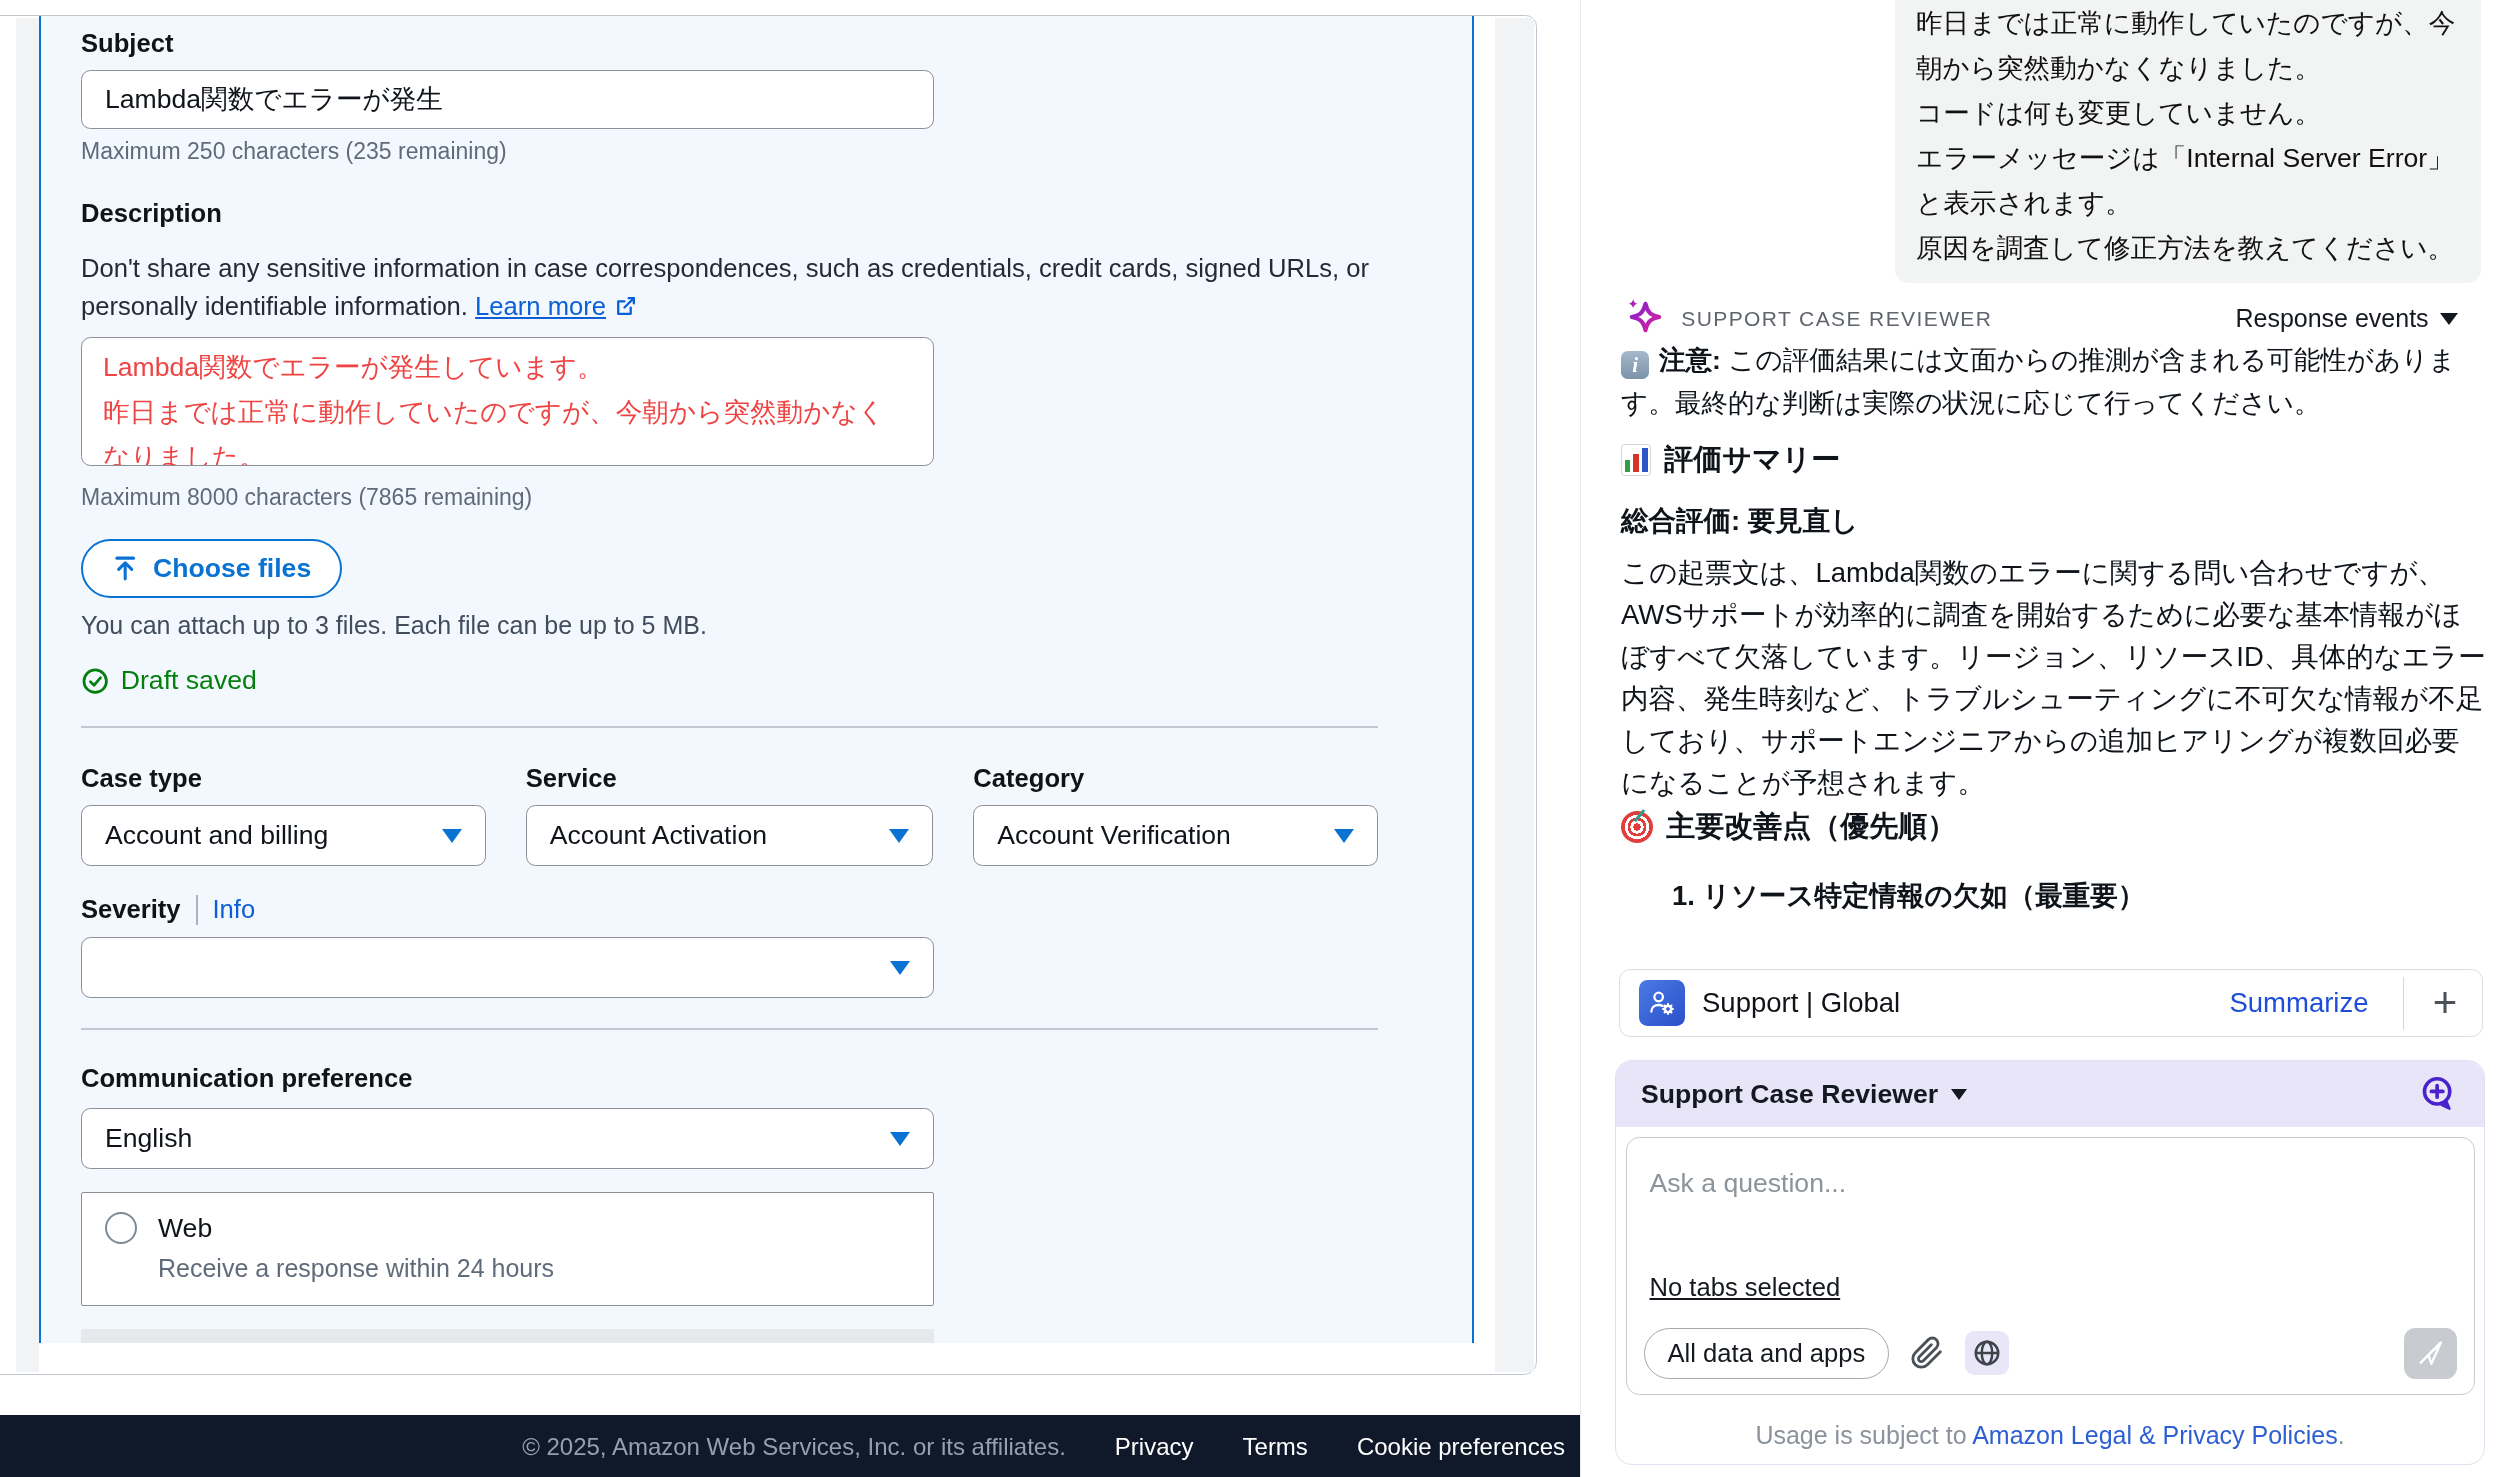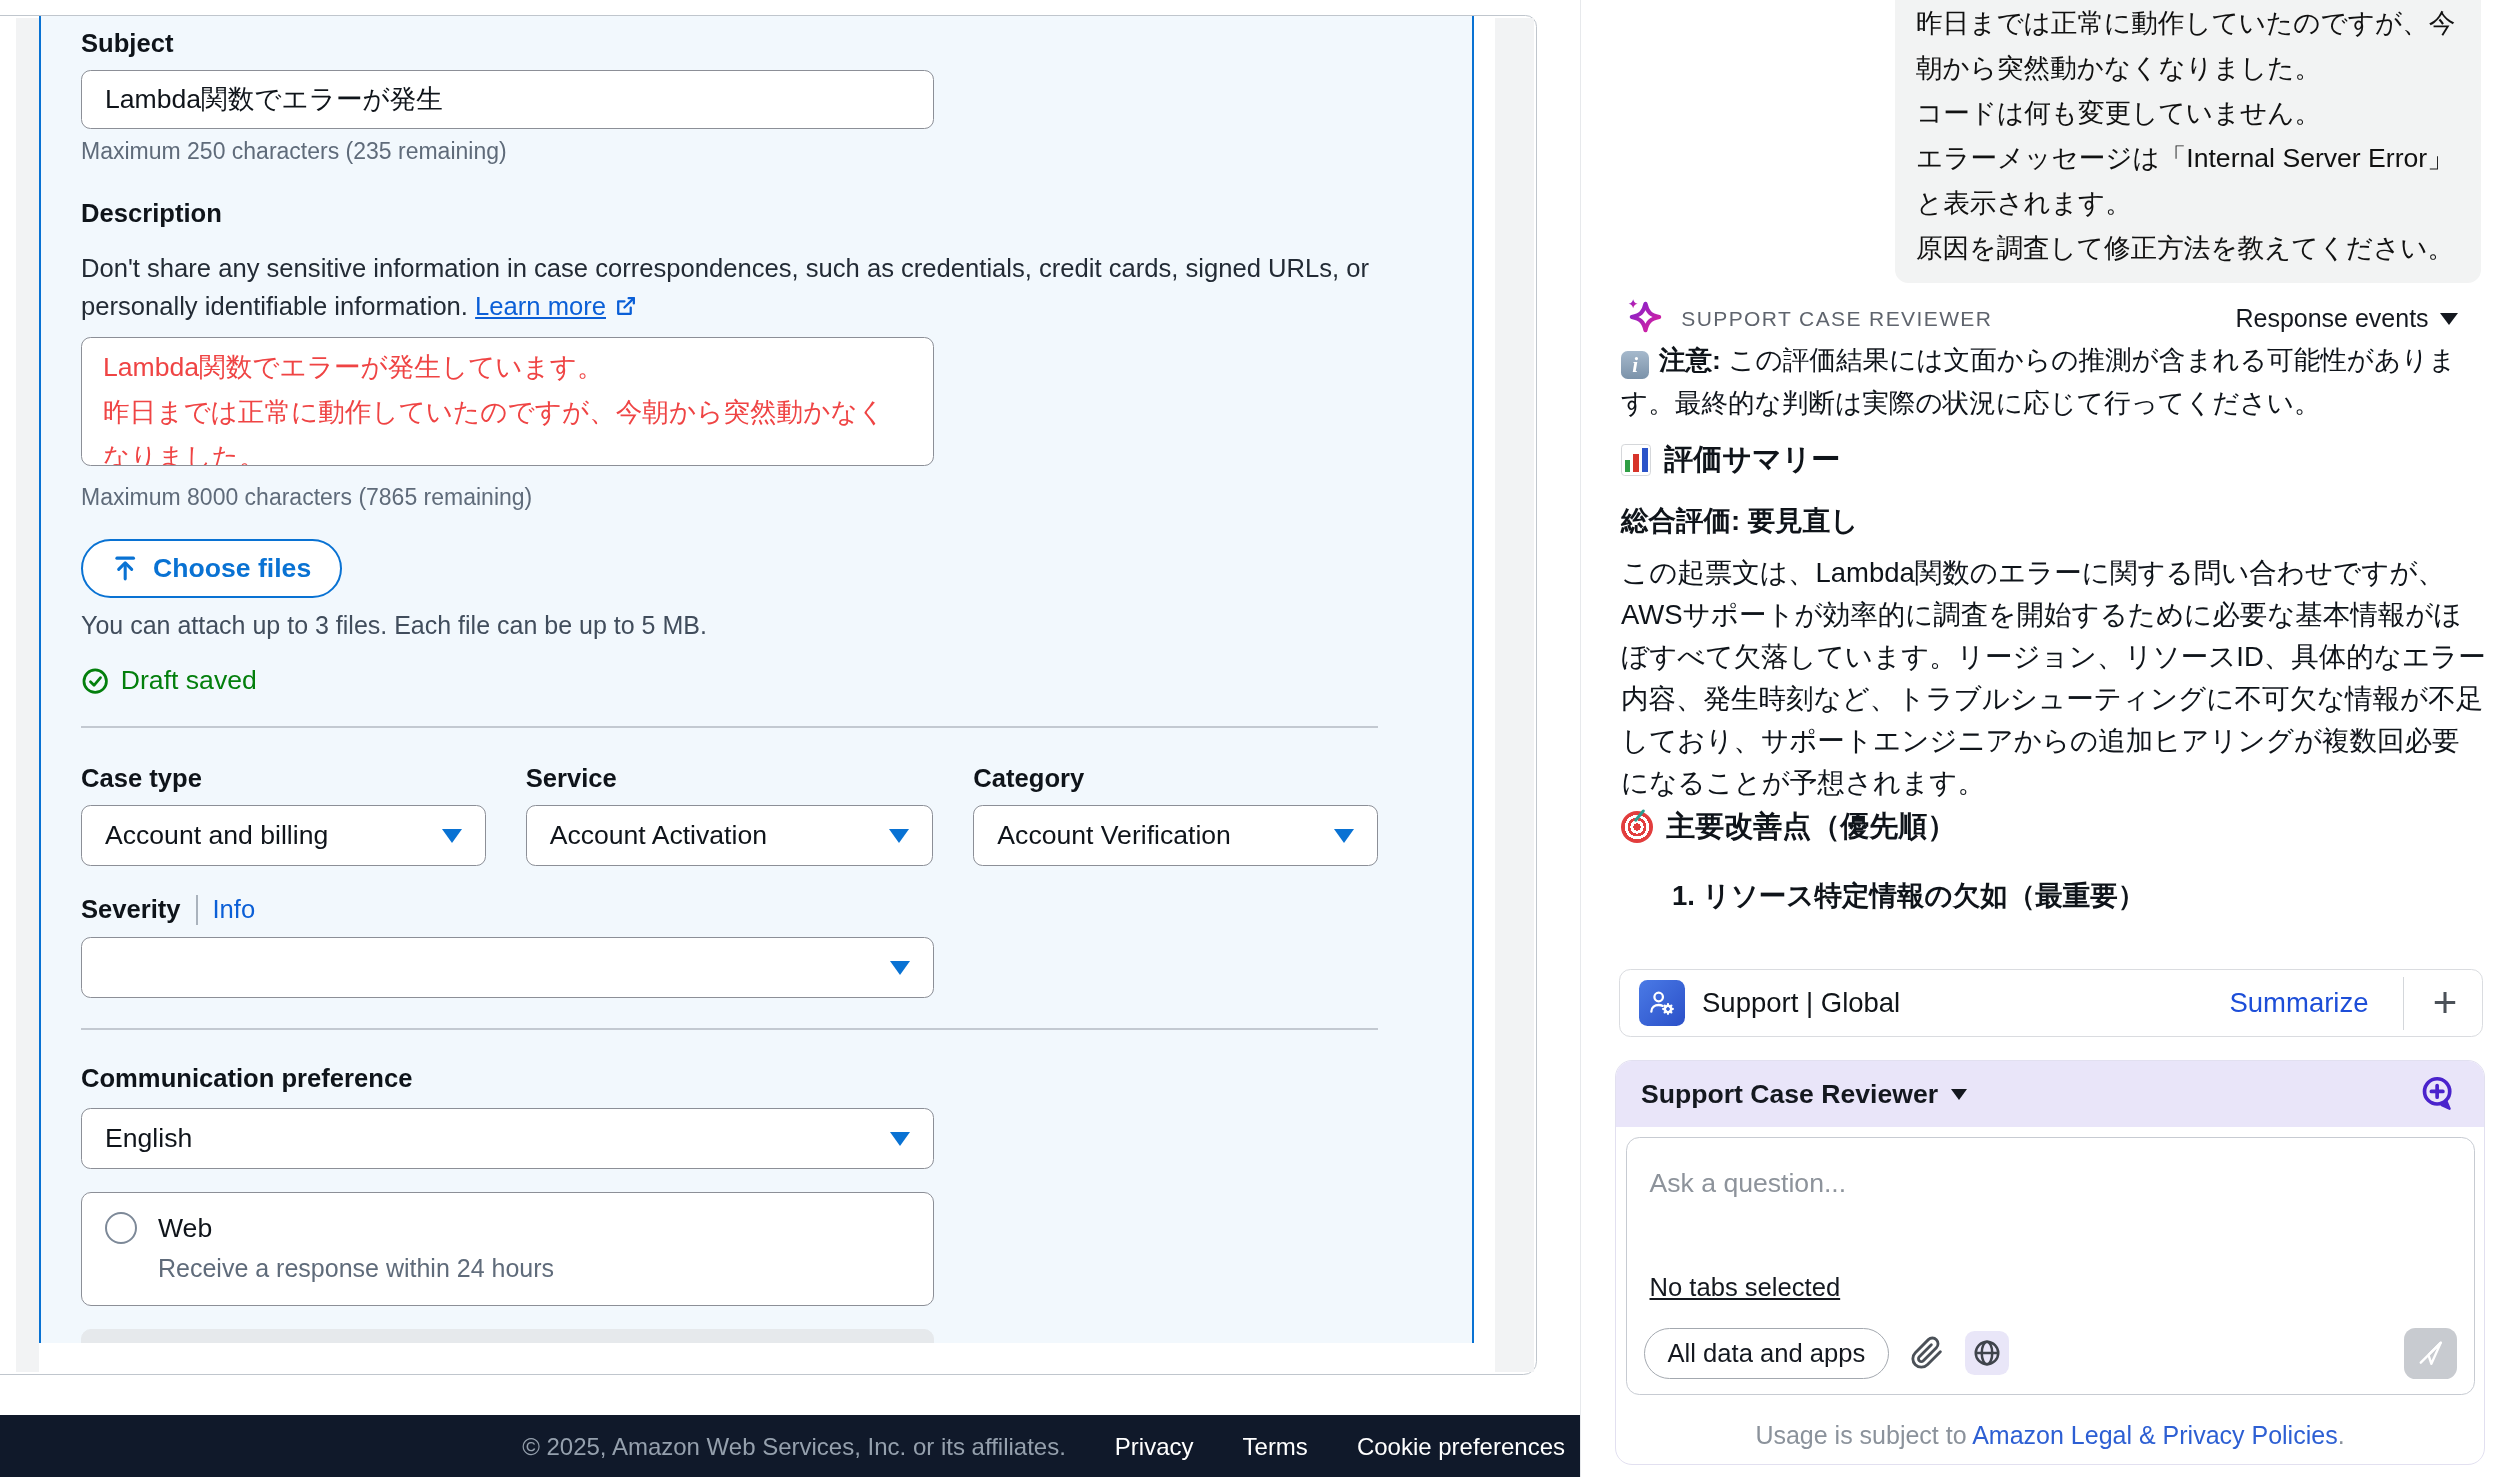--- a/index.html
+++ b/index.html
@@ -34,21 +34,21 @@
   .sel-row{display:flex;gap:40px;margin-top:36px;}
   .sel-col{display:flex;flex-direction:column;}
   .select{margin-top:12.3px;height:61px;background:#fff;border:1.9px solid #8c8f97;border-radius:9.5px;
           display:flex;align-items:center;justify-content:space-between;padding:0 23px;
           box-sizing:border-box;font-size:26.6px;color:#0f141a;cursor:pointer;}
   .caret{width:0;height:0;border-left:10.4px solid transparent;border-right:10.4px solid transparent;
          border-top:14.2px solid #0972d3;}
   .sev-row{display:flex;gap:15px;margin-top:28.4px;}
   .vbar{width:1.9px;height:30px;background:#aab3bd;}
   .info-link{color:#0b5fd7;font-size:25.6px;cursor:pointer;}
-  .option-card{margin-top:23px;width:853px;background:#fff;border:1.9px solid #8c8f97;border-radius:10px;
+  .option-card{margin-top:23px;width:853px;background:#fff;border:1.9px solid #8c8f97;border-radius:2px;
                box-sizing:border-box;padding:19px 23px;}
   .option-card.disabled{background:#e6e9ec;border-color:#e6e9ec;color:#97a3b1;}
   .radio{width:32px;height:32px;border-radius:50%;border:2.8px solid #7d8998;background:#fff;box-sizing:border-box;}
   .opt-top{display:flex;align-items:center;gap:21px;font-size:26.6px;color:#0f141a;}
   .opt-desc{font-size:25px;color:#5f6b7a;margin:9.5px 0 3.8px 53px;}
 
   
   #footer-bar{left:0;top:1415px;width:1580px;height:63px;background:#10192a;display:flex;
               align-items:center;justify-content:flex-end;gap:49px;padding-right:15px;box-sizing:border-box;}
   #footer-bar .copy{color:#95a0ad;font-size:24px;}

